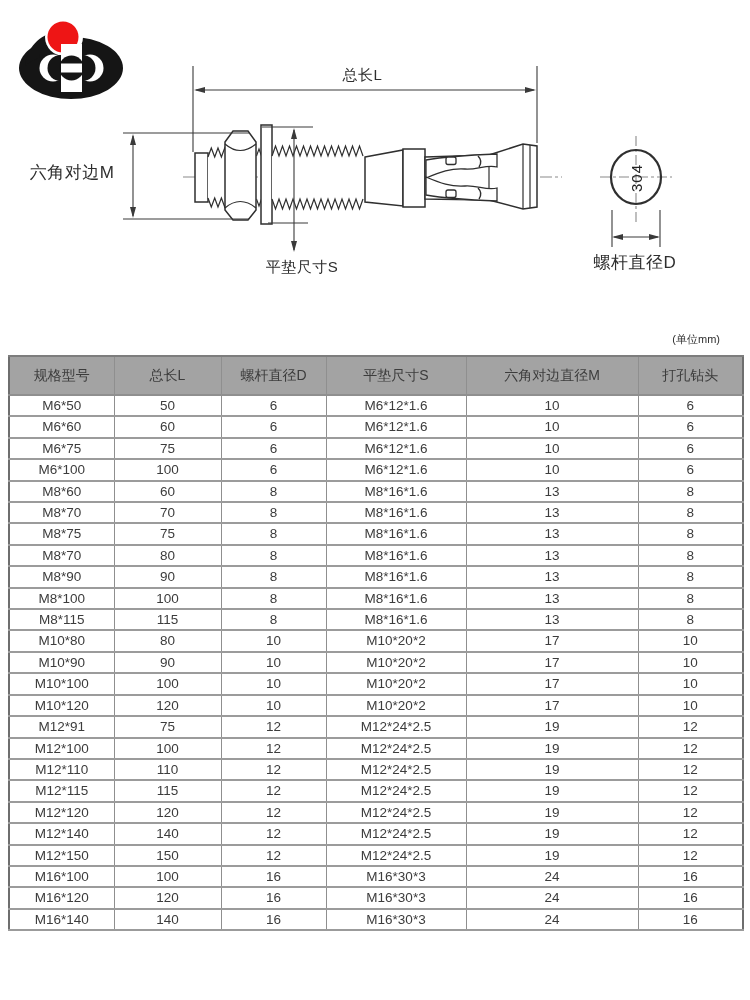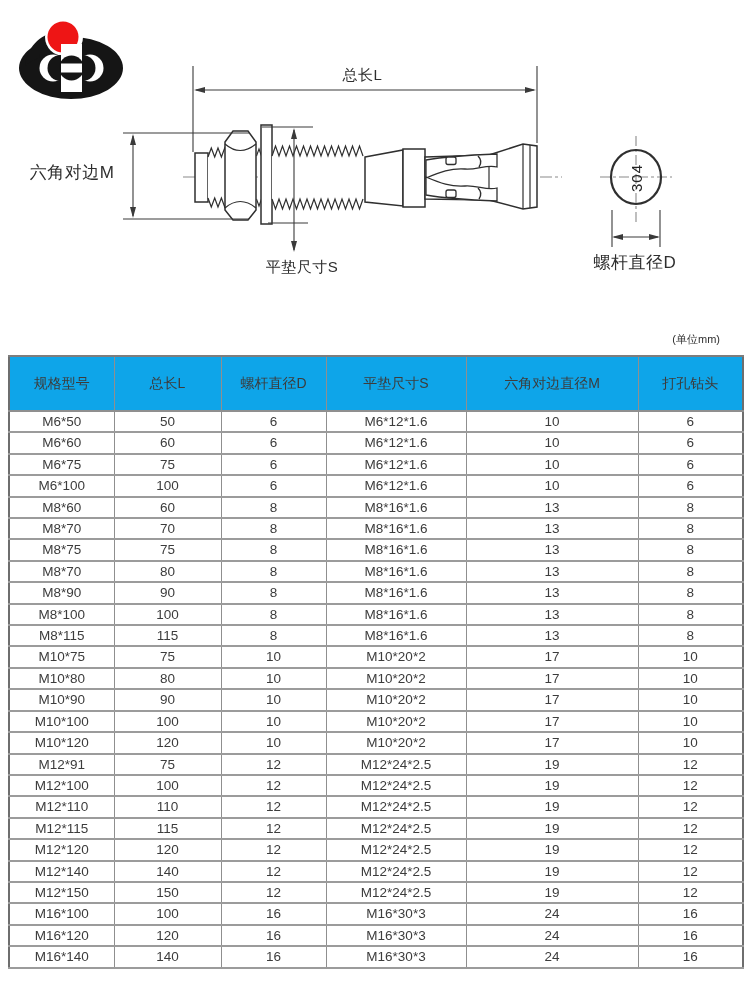--- a/index.html
+++ b/index.html
@@ -22,23 +22,23 @@
     position:absolute;left:600px;top:332px;width:120px;text-align:right;
     font-size:11px;color:#2e2e2e;
   }
   
   .spec-table-wrap{position:absolute;left:8px;top:355px;width:734px;}
   table.spec{
     border-collapse:collapse;table-layout:fixed;width:734px;
     font-size:13.5px;color:#3c3c3c;
   }
   table.spec th{
-    font-weight:400;font-size:14px;height:21px;padding:16px;text-align:center;
+    font-weight:400;font-size:14px;height:21px;padding:8px;text-align:center;
     border:1px solid #8f8f8f;border-top:2px solid #7d7d7d;border-bottom:2px solid #8f8f8f;
-    background:#0ea5e9;
+    background:#a3a3a3;
     margin-top:8px;
   }
   table.spec td{
     height:19.4px;padding:0;text-align:center;line-height:19.4px;
     border-left:1px solid #8f8f8f;border-right:1px solid #8f8f8f;
     border-top:2px solid #9b9b9b;border-bottom:2px solid #9b9b9b;
     white-space:nowrap;overflow:hidden;
   }
   table.spec{border:2px solid #6e6e6e;}
 </style>
@@ -251,28 +251,20 @@
         </tr>
         <tr>
           <td>M8*115</td>
           <td>115</td>
           <td>8</td>
           <td>M8*16*1.6</td>
           <td>13</td>
           <td>8</td>
         </tr>
         <tr>
-          <td>M10*75</td>
-          <td>75</td>
-          <td>10</td>
-          <td>M10*20*2</td>
-          <td>17</td>
-          <td>10</td>
-        </tr>
-        <tr>
           <td>M10*80</td>
           <td>80</td>
           <td>10</td>
           <td>M10*20*2</td>
           <td>17</td>
           <td>10</td>
         </tr>
         <tr>
           <td>M10*90</td>
           <td>90</td>

